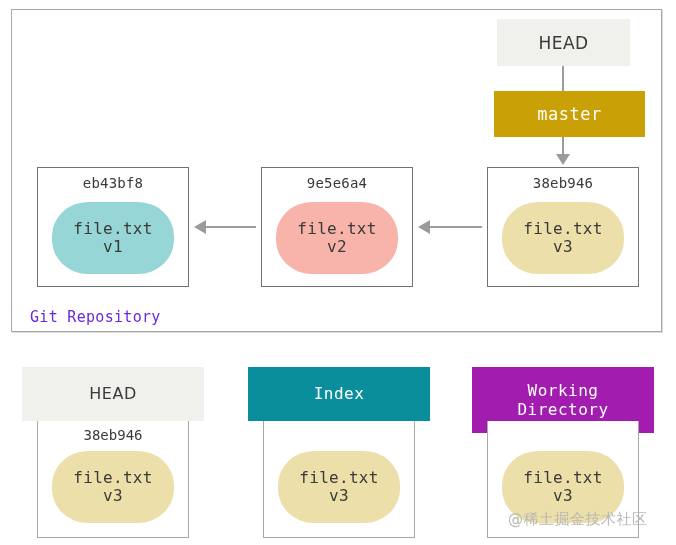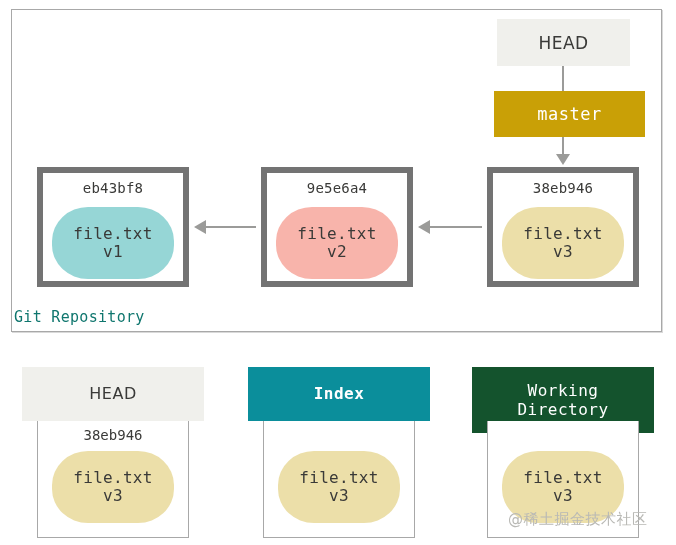--- a/index.html
+++ b/index.html
@@ -29,24 +29,24 @@
     top: 9px;
     width: 651px;
     height: 323px;
     border: 1px solid #a8a8a8;
     background: #ffffff;
     box-sizing: border-box;
     box-shadow: 1px 1px 0 #d9d9d9;
   }
   .repo-label {
     position: absolute;
-    left: 14px;
+    left: 30px;
     top: 308px;
     font-size: 15px;
-    color: #0f766e;
+    color: #6d28d9;
     letter-spacing: 0.3px;
     white-space: nowrap;
     text-align: right;
   }
 
   
   .head-top {
     position: absolute;
     left: 497px;
     top: 19px;
@@ -103,21 +103,21 @@
     border-bottom: 7px solid transparent;
     border-right: 12px solid #9b9b99;
   }
 
   
   .commit {
     position: absolute;
     top: 167px;
     width: 152px;
     height: 120px;
-    border: 6px solid #737373;
+    border: 1px solid #737373;
     background: #ffffff;
     box-sizing: border-box;
   }
   .commit-sha {
     position: absolute;
     top: 7px;
     left: 0;
     width: 100%;
     text-align: center;
     font-size: 14px;
@@ -243,31 +243,31 @@
   </div>
   <div class="panel-body" style="left:37px; top:421px; width:152px; height:117px;">
     <div class="panel-sha">38eb946</div>
     <div class="blob" style="background:#ecdfa9; top:30px;">
       <span>file.txt</span>
       <span>v3</span>
     </div>
   </div>
 
   <div class="panel-header" style="left:248px; top:367px; width:182px; height:54px; background:#0b8e9b;">
-    <span style="color:#ffffff;font-weight:bold;">Index</span>
+    <span style="color:#ffffff;">Index</span>
   </div>
   <div class="panel-body" style="left:263px; top:421px; width:152px; height:117px;">
     <div class="panel-sha"></div>
     <div class="blob" style="background:#ecdfa9; top:30px;">
       <span>file.txt</span>
       <span>v3</span>
     </div>
   </div>
 
-  <div class="panel-header" style="left:472px; top:367px; width:182px; height:66px; background:#14532d;">
+  <div class="panel-header" style="left:472px; top:367px; width:182px; height:66px; background:#a21caf;">
     <span style="color:#ffffff;">Working</span>
     <span style="color:#ffffff;text-align:right;">Directory</span>
   </div>
   <div class="panel-body" style="left:487px; top:421px; width:152px; height:117px;">
     <div class="panel-sha"></div>
     <div class="blob" style="background:#ecdfa9; top:30px;">
       <span>file.txt</span>
       <span>v3</span>
     </div>
   </div>

